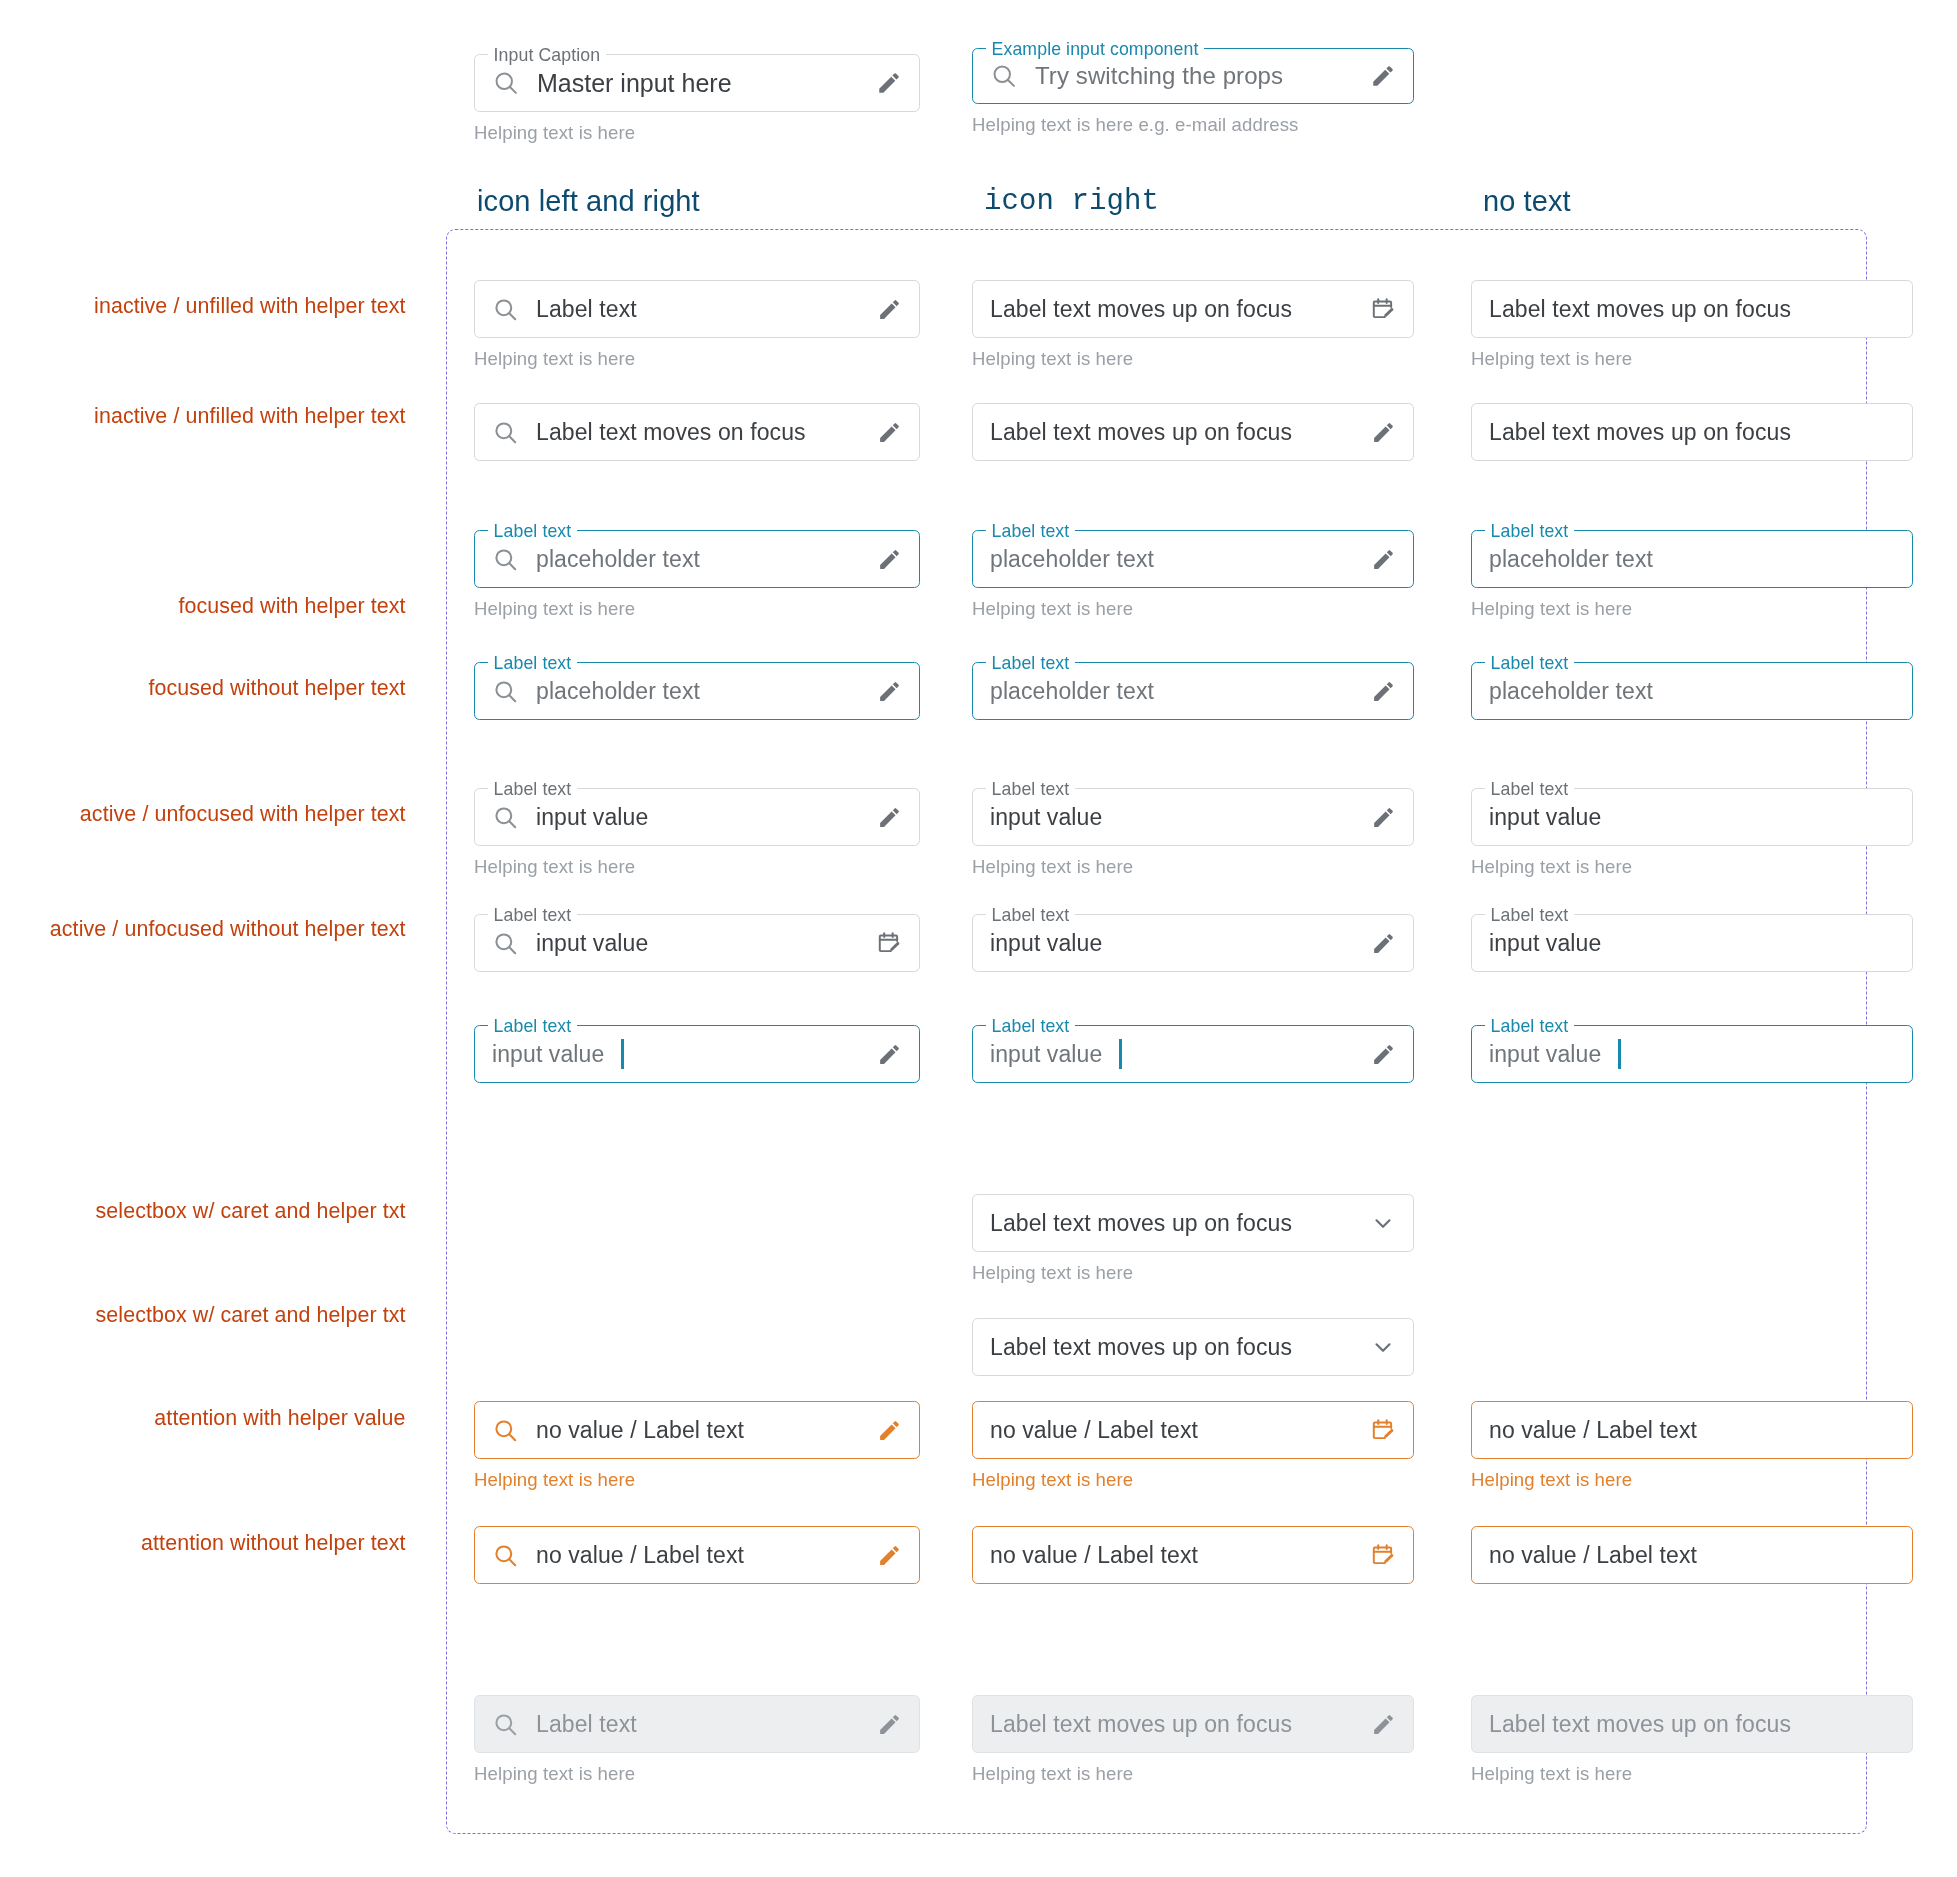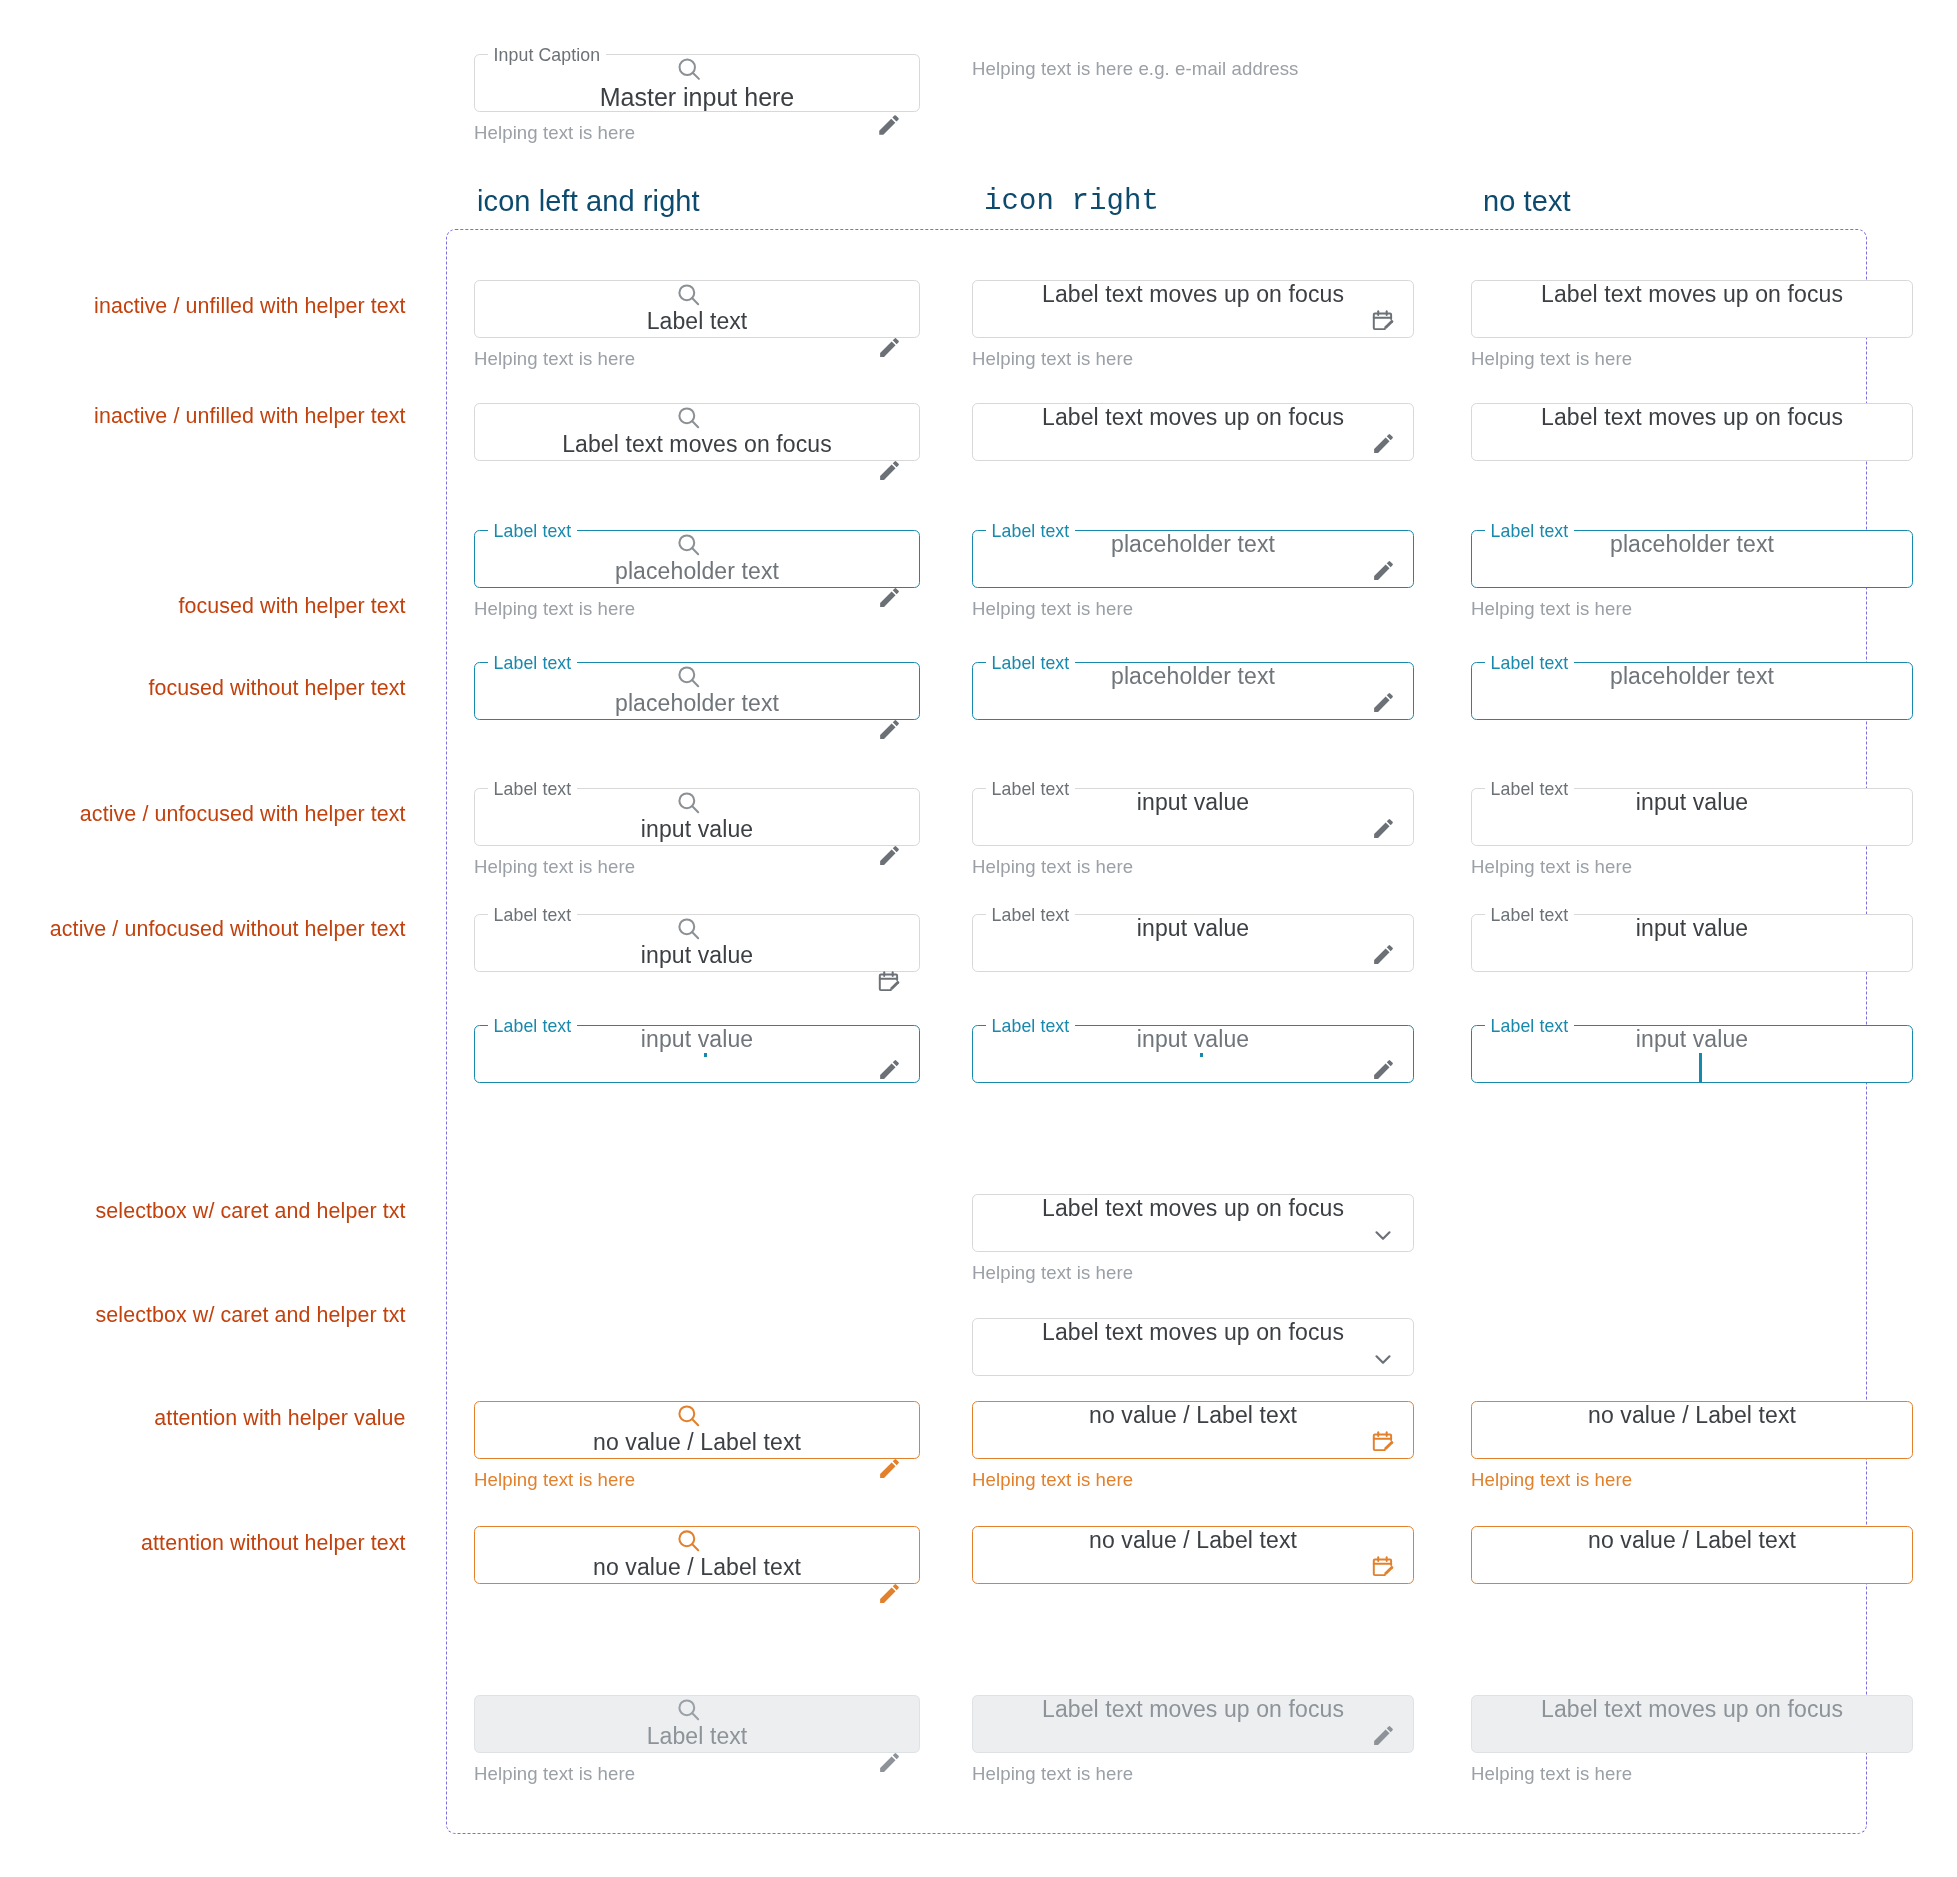--- a/index.html
+++ b/index.html
@@ -19,21 +19,20 @@
   .field { position: absolute; }
   .fbox {
     position: relative;
     border: 0.9px solid #d8d8d8;
     border-radius: 5.6px;
     background: #fff;
     display: flex;
     align-items: center;
     padding: 0 17px;
     height: 58px;
-    flex-direction: column;
   }
   .fbox.teal  { border-color: #1789ad; }
   .fbox.orange{ border-color: #e2802b; }
   .fbox.disabled { background: #eceef0; border-color: #dfe2e5; }
 
   
   .notch {
     position: absolute;
     top: -10.3px;
     left: 13px;
@@ -121,20 +120,35 @@
     <span class="ic ic-right">
       <svg width="26" height="26" viewBox="0 0 24 24" fill="#6b7176">
           <path d="M3 17.25V21h3.75L17.8 9.94l-3.75-3.75L3 17.25zM20.7 7.04a1 1 0 0 0 0-1.41l-2.34-2.34a1 1 0 0 0-1.41 0l-1.83 1.83 3.75 3.75 1.83-1.83z"></path>
         </svg>
     </span>
   </div>
   <div class="helper">Helping text is here</div>
 </div>
 
 <div class="field" id="example-field" style="left:972px; top:48px; width:442px;">
+  <div class="fbox teal" style="height:56px;">
+    <span class="notch teal">Example input component</span>
+    <span class="ic ic-left">
+      <svg width="28" height="28" viewBox="0 0 24 24" fill="none" stroke="#8a9094" stroke-width="1.7">
+          <circle cx="10.5" cy="10.5" r="6.6"></circle>
+          <line x1="15.4" y1="15.4" x2="20.5" y2="20.5" stroke-linecap="round"></line>
+        </svg>
+    </span>
+    <span class="ftext ph" style="font-size:24px;">Try switching the props</span>
+    <span class="ic ic-right">
+      <svg width="26" height="26" viewBox="0 0 24 24" fill="#6b7176">
+          <path d="M3 17.25V21h3.75L17.8 9.94l-3.75-3.75L3 17.25zM20.7 7.04a1 1 0 0 0 0-1.41l-2.34-2.34a1 1 0 0 0-1.41 0l-1.83 1.83 3.75 3.75 1.83-1.83z"></path>
+        </svg>
+    </span>
+  </div>
   <div class="helper">Helping text is here e.g. e-mail address</div>
 </div>
 
 <div class="collabel" style="left:477px; top:185px;">icon left and right</div>
 <div class="collabel" style="left:984px; top:185px;font-family:Liberation Mono, monospace;">icon right</div>
 <div class="collabel" style="left:1483px; top:185px;">no text</div>
 
 <div id="frame" style="left:446px; top:229px; width:1421px; height:1605px;"></div>
 
 <div class="rowlabel" style="left:18.6px; top:289px; width:387px;">inactive / unfilled with helper text</div>

